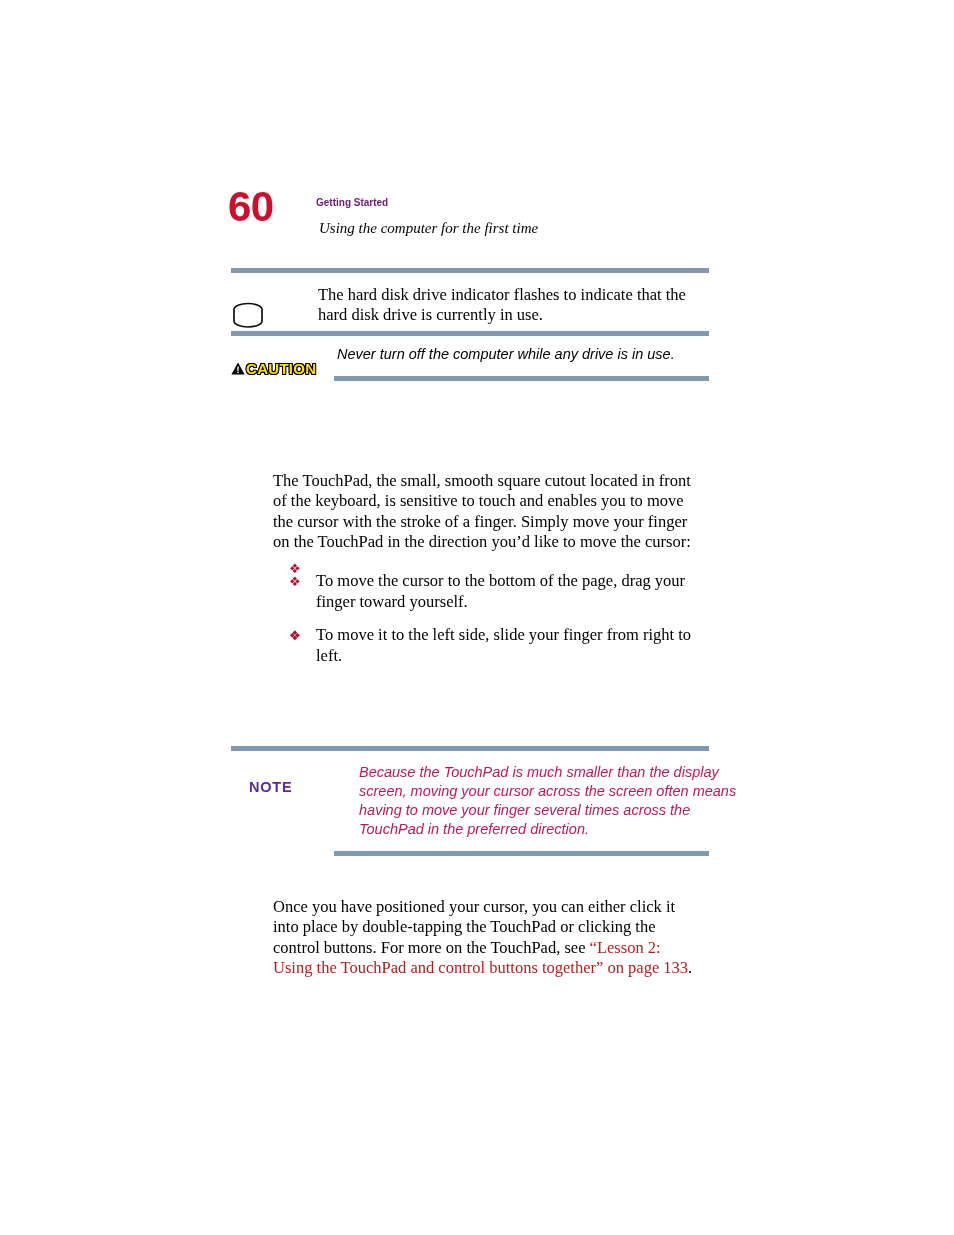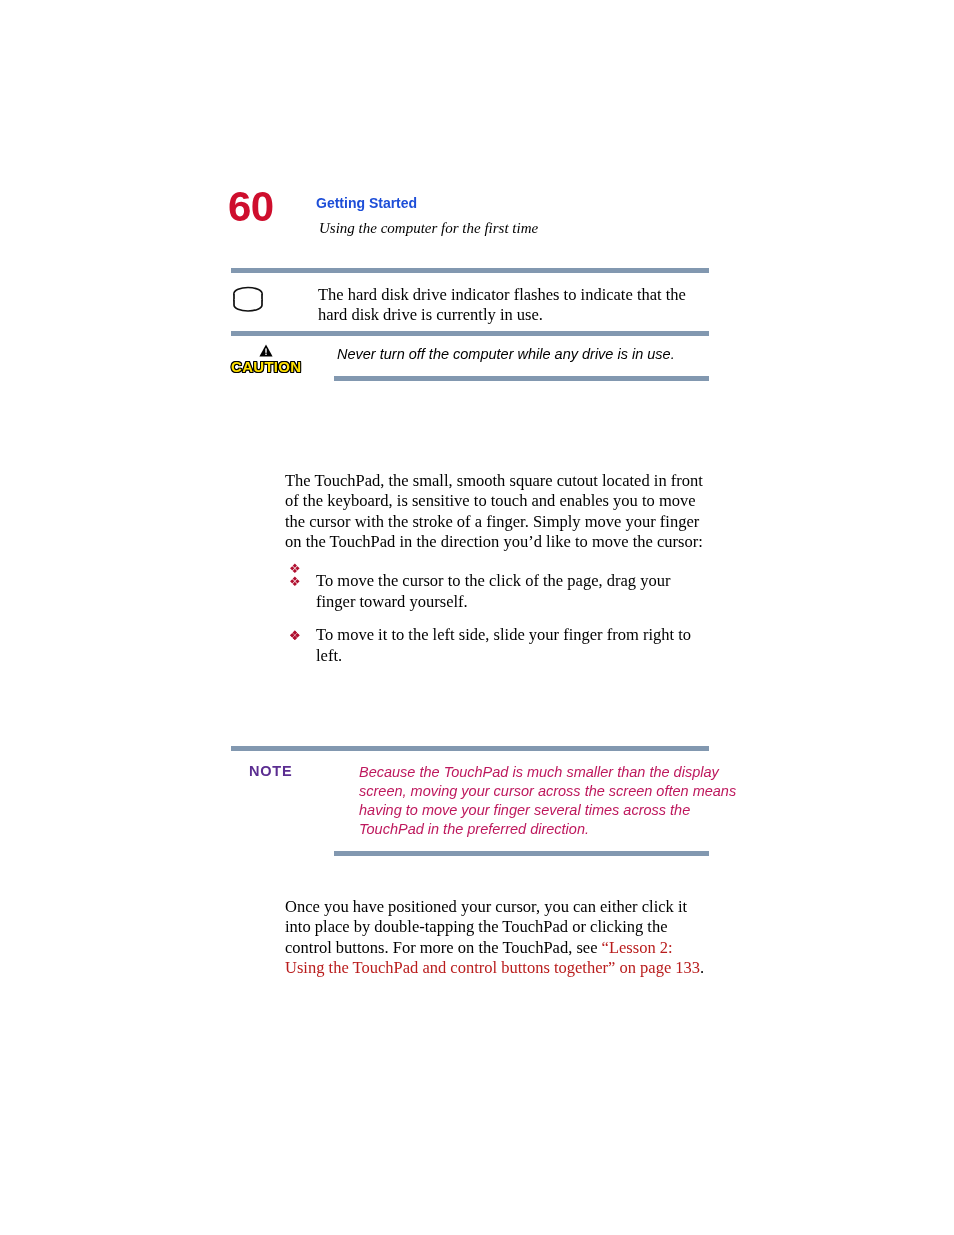--- a/index.html
+++ b/index.html
@@ -42,23 +42,23 @@
     letter-spacing: -0.5px;
   }
   .header-text {
     position: absolute;
     left: 88px;
     top: 8px;
   }
   .chapter-title {
     font-family: "Liberation Sans", "DejaVu Sans", sans-serif;
     font-weight: bold;
-    font-size: 14px;
+    font-size: 10px;
     line-height: 18px;
-    color: #1d4ed8;
+    color: #701a75;
   }
   .section-subtitle {
     font-family: "Liberation Serif", "DejaVu Serif", serif;
     font-style: italic;
     font-size: 15px;
     line-height: 20px;
     color: #000000;
     margin-top: 6px;
     padding-left: 3px;
   }
@@ -78,22 +78,21 @@
     width: 375px;
   }
 
   
   .callout {
     position: absolute;
   }
   .callout-icon {
     position: absolute;
     left: 0;
-    top: 0;
-    flex-direction: column;
+    top: 16px;
   }
   .callout-body {
     position: absolute;
   }
 
   
   .hdd-icon svg { display: block; }
 
   
   .hdd-text {
@@ -167,21 +166,21 @@
   }
   .tm {
     font-size: 11px;
     vertical-align: super;
     line-height: 0;
   }
 
   
   .body-para {
     position: absolute;
-    left: 285px;
+    left: 273px;
     width: 425px;
     font-family: "Liberation Serif", "DejaVu Serif", serif;
     font-size: 16.5px;
     line-height: 20.6px;
     color: #000000;
   }
 
   
   .bullet-list {
     position: absolute;
@@ -273,21 +272,21 @@
 
 
   <p class="body-para" style="top:454px;">The TouchPad, the small, smooth square cutout located in front of the keyboard, is sensitive to touch and enables you to move the cursor with the stroke of a finger. Simply move your finger on the TouchPad in the direction you’d like to move the cursor:</p>
 
   <div class="bullet-list">
     <div class="bullet-item">
       <span class="bullet-marker">❖</span>
     </div>
     <div class="bullet-item">
       <span class="bullet-marker">❖</span>
-      <span>To move the cursor to the click of the page, drag your finger toward yourself.</span>
+      <span>To move the cursor to the bottom of the page, drag your finger toward yourself.</span>
     </div>
     <div class="bullet-item">
       <span class="bullet-marker">❖</span>
     </div>
     <div class="bullet-item">
       <span class="bullet-marker">❖</span>
       <span>To move it to the left side, slide your finger from right to left.</span>
     </div>
   </div>
 

